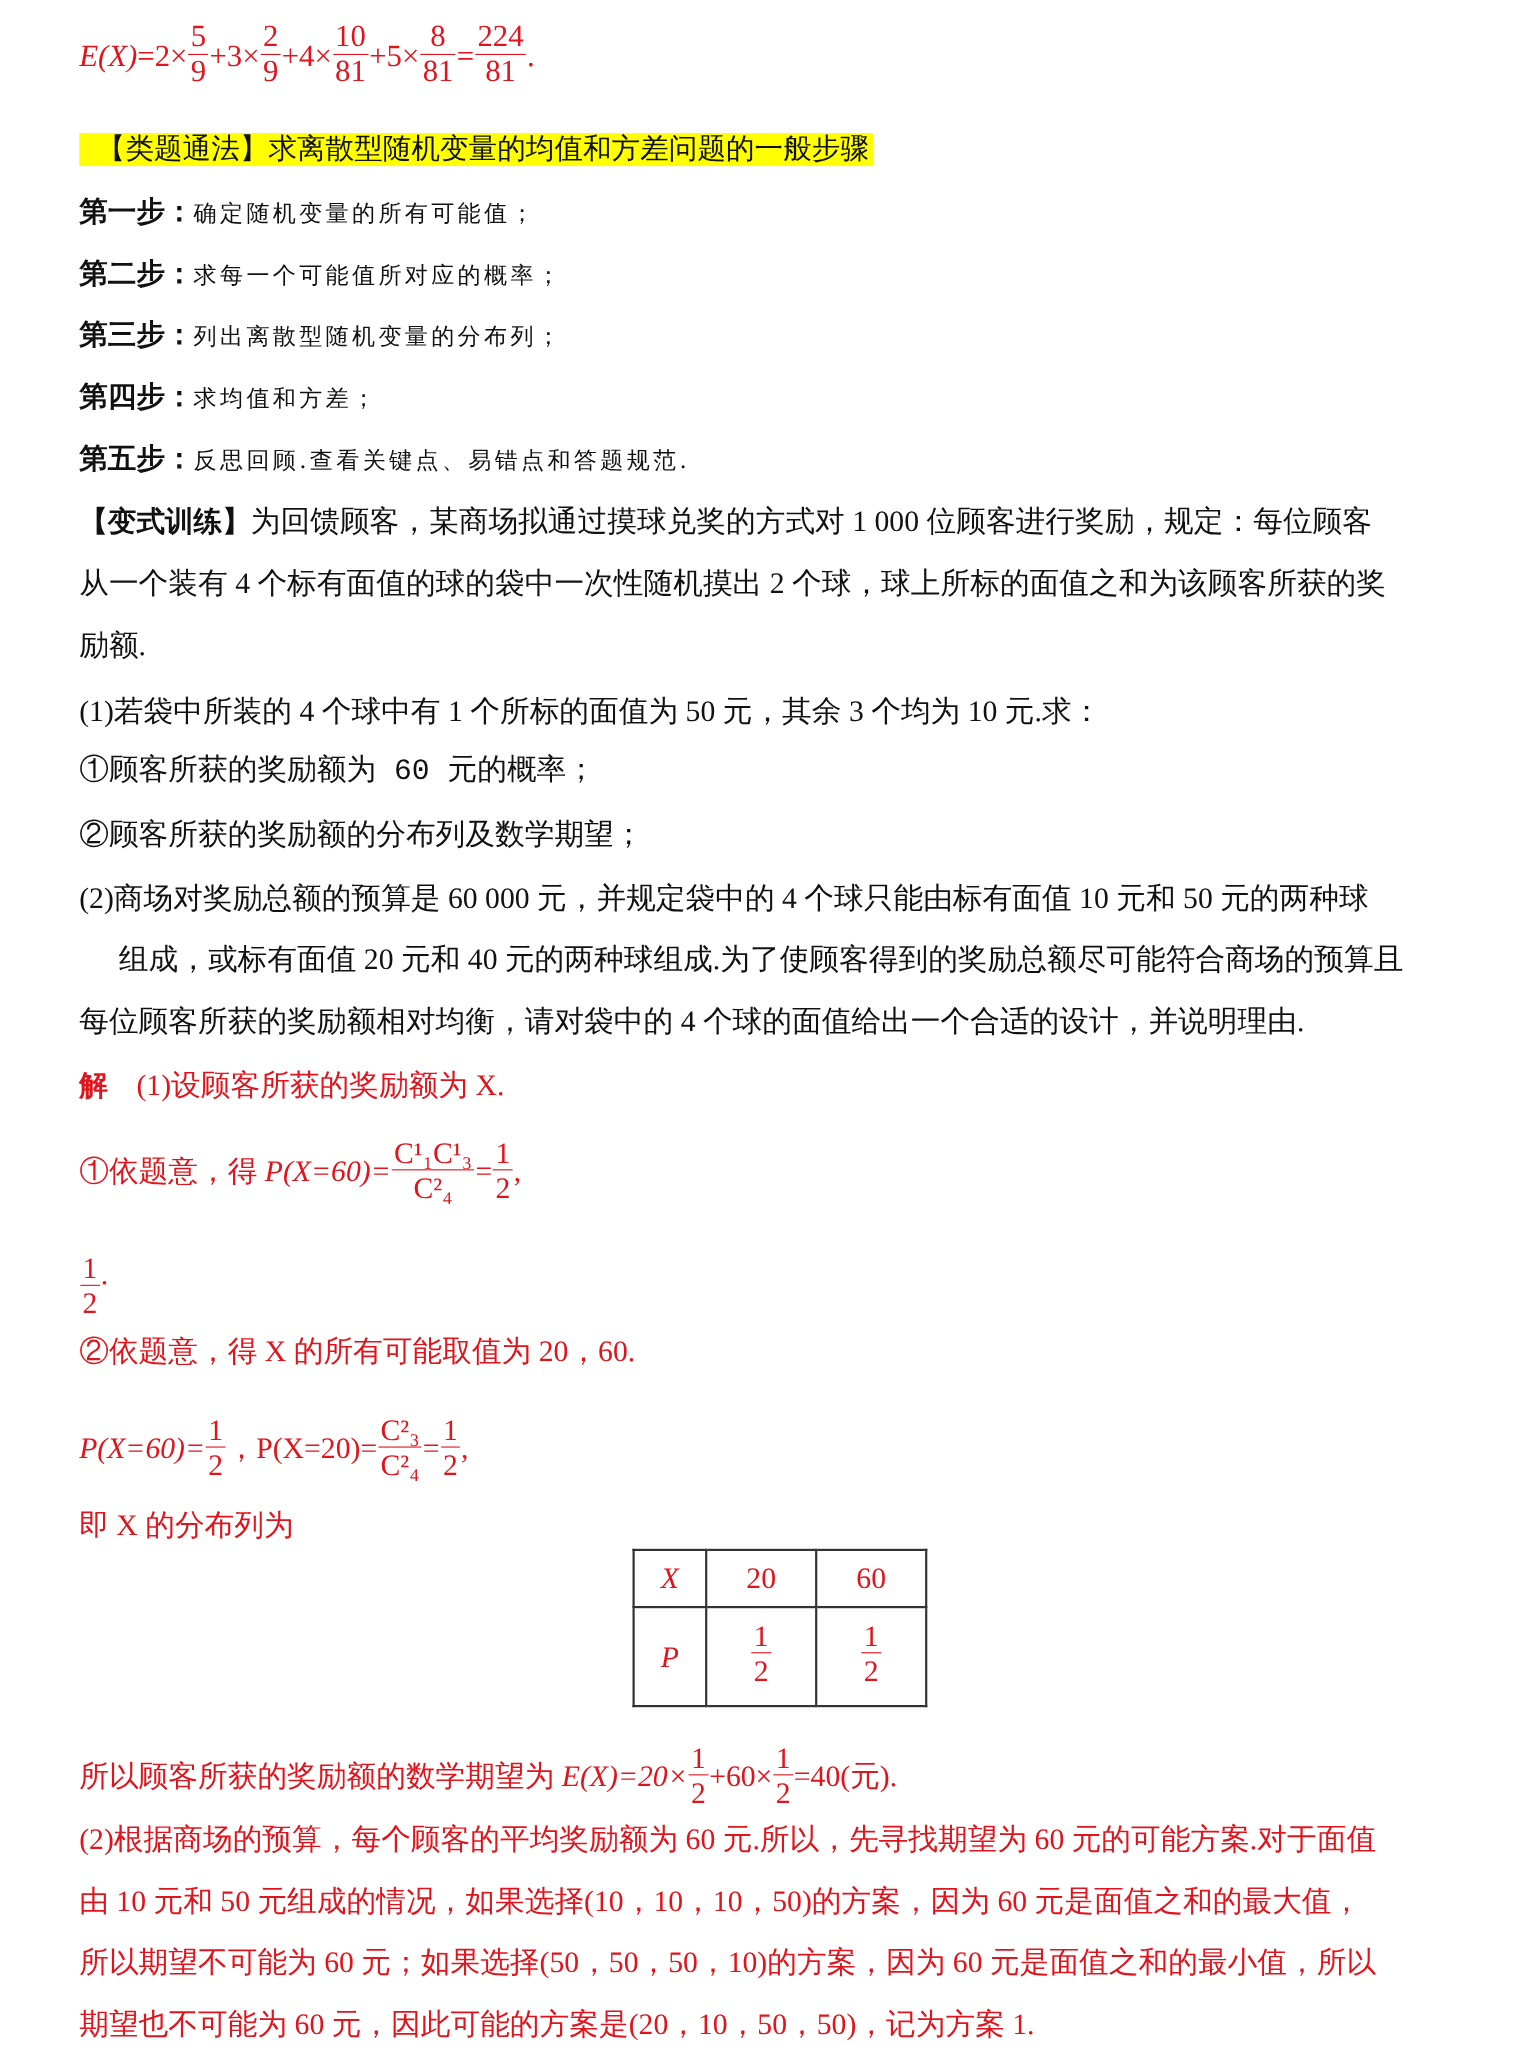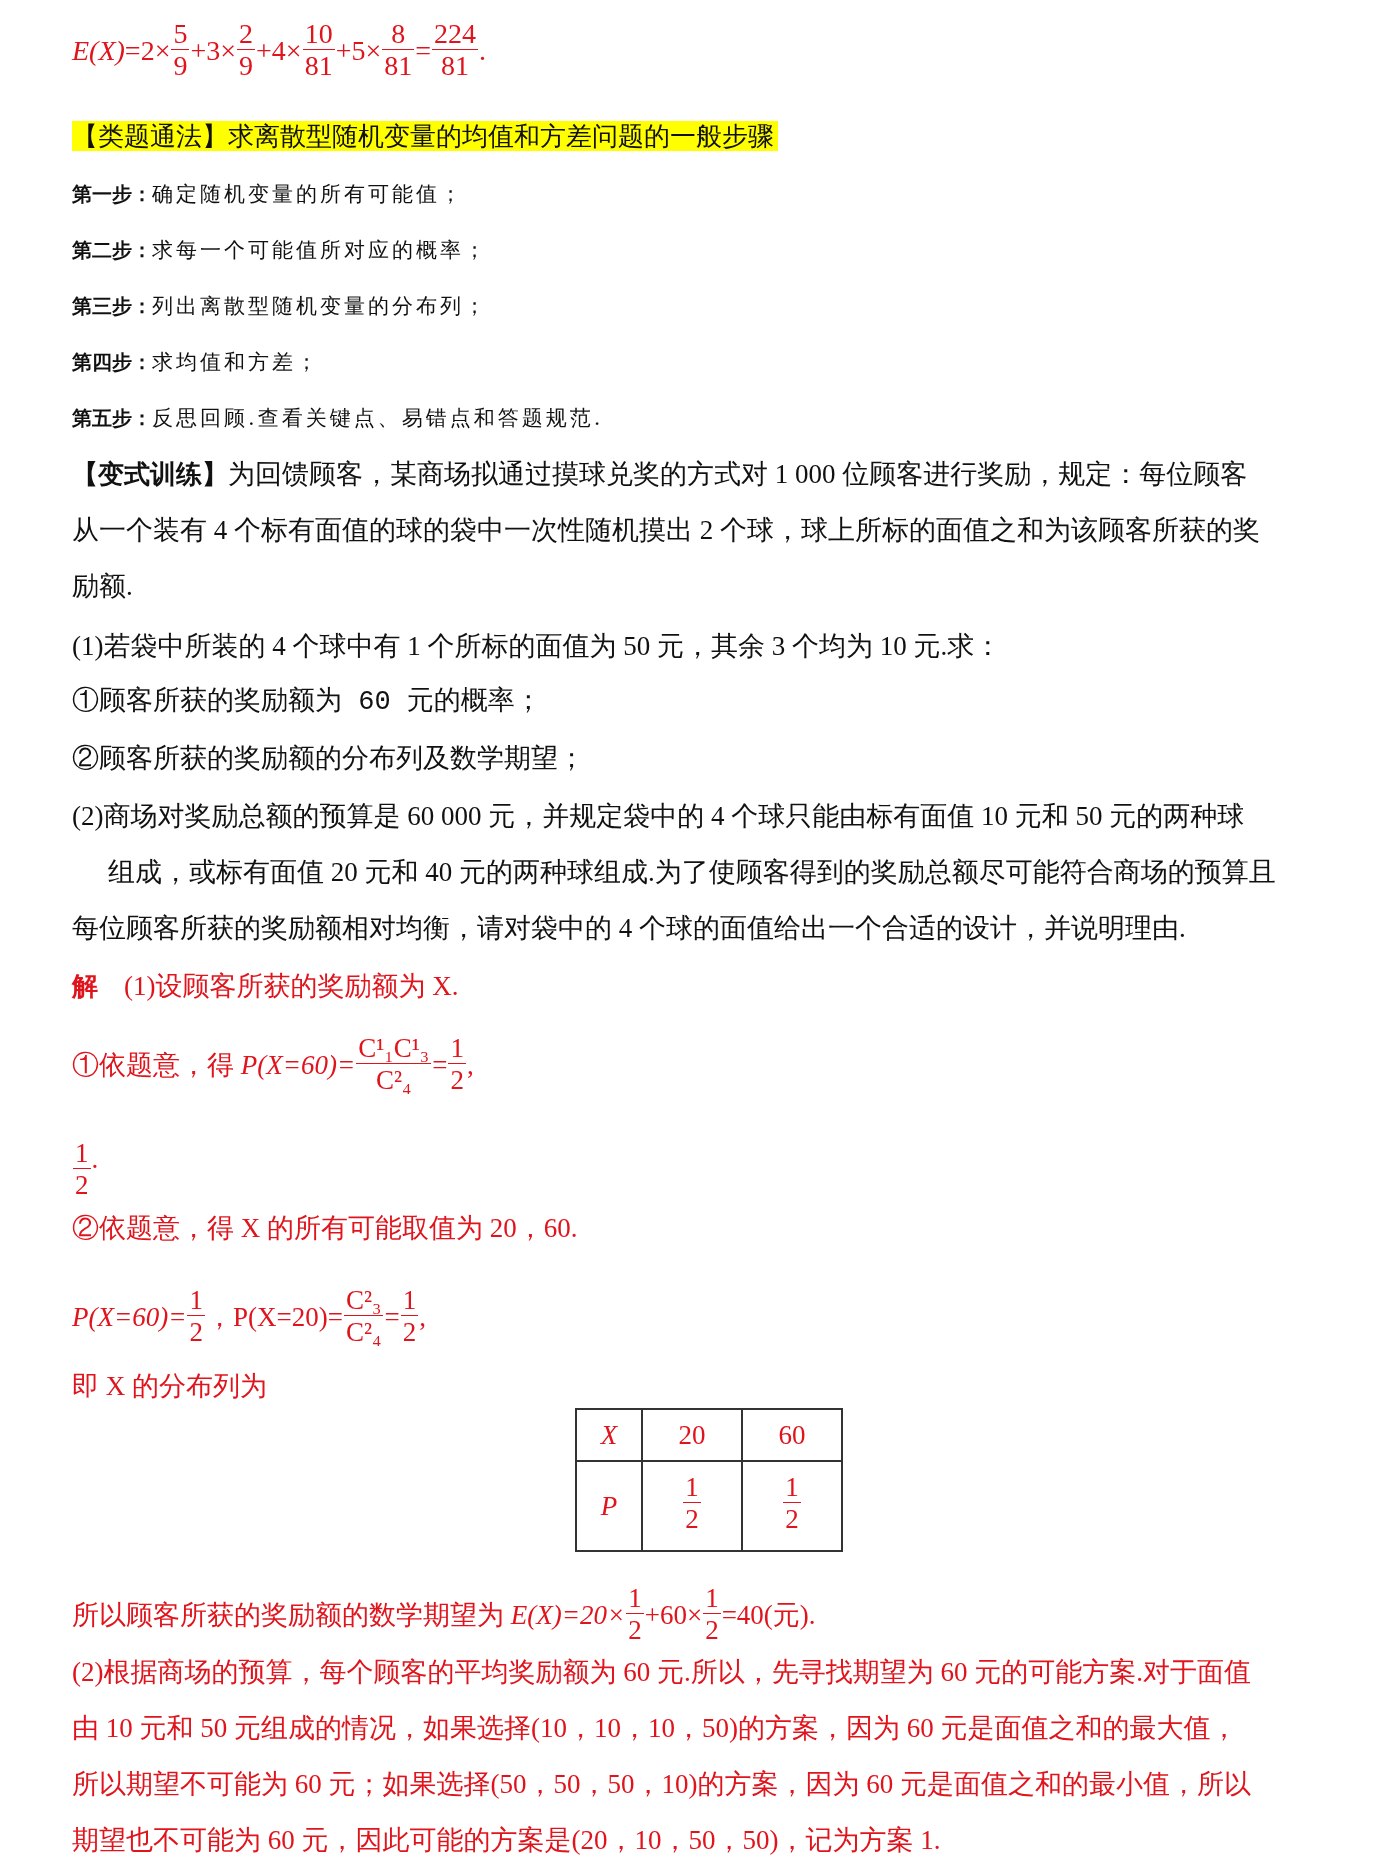--- a/index.html
+++ b/index.html
@@ -3,26 +3,26 @@
 <meta charset="utf-8">
 <style>
   html, body { margin: 0; padding: 0; background: #ffffff; }
   body { width: 1395px; height: 1861px; position: relative; overflow: hidden;
          font-family: "Liberation Serif", "DejaVu Serif", serif; color: #111; }
   .line { position: absolute; left: 72px; white-space: nowrap; font-size: 27px; line-height: 40px; }
   .red { color: #e0141c; }
   .black { color: #111111; }
   .sans { font-family: "DejaVu Sans", "Liberation Sans", sans-serif; }
   .bold { font-weight: bold; }
-  .hl { background: #ffff00; padding: 0 4px 0 0; }
+  .hl { background: #ffff00; padding: 0 4px 0 16px; }
   .it { font-style: italic; }
   .frac { display: inline-block; vertical-align: middle; text-align: center; margin: 0 1px; position: relative; top: -3px; }
   .frac .num { display: block; line-height: 30px; padding: 0 2px; border-bottom: 1.5px solid currentColor; }
   .frac .den { display: block; line-height: 32px; padding: 0 2px; }
-  .step-label { font-family: "DejaVu Sans", "Liberation Sans", sans-serif; font-weight: bold; font-size: 20px; }
+  .step-label { font-family: "DejaVu Sans", "Liberation Sans", sans-serif; font-weight: bold; font-size: 26px; }
   .step-text { font-family: "DejaVu Serif", "Liberation Serif", serif; font-size: 21px; letter-spacing: 3px; }
   table.dist { position: absolute; left: 575px; top: 1408px; border-collapse: collapse; color: #e0141c; font-size: 27px; }
   table.dist td { border: 2px solid #333; text-align: center; padding: 0; }
   .c0 { width: 64px; } .c1 { width: 98px; margin-top: 48px; } .c2 { width: 98px; font-family: Liberation Serif, serif; }
   .r0 td { height: 50px; } .r1 td { height: 88px; }
 </style>
 </head>
 <body>
 
 <div class="line red" style="top:22px; font-size:28px;">

